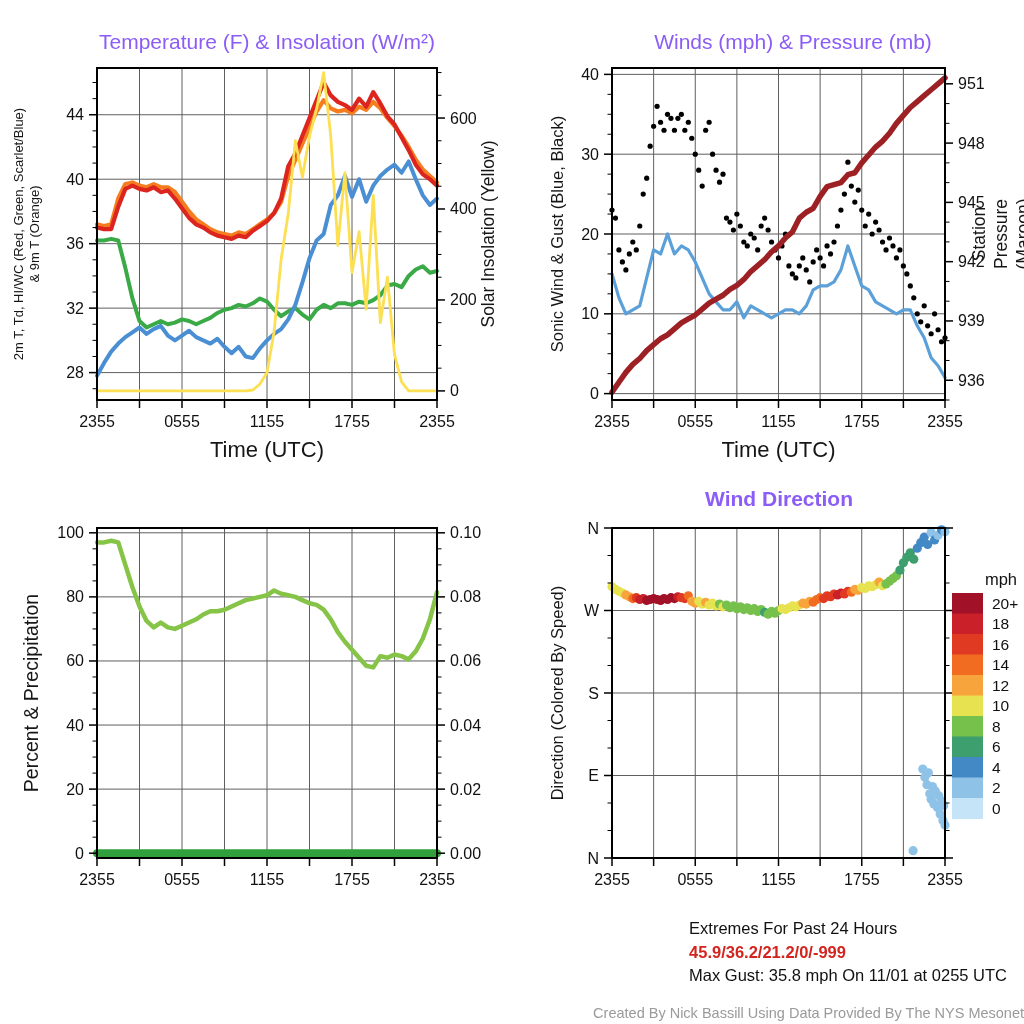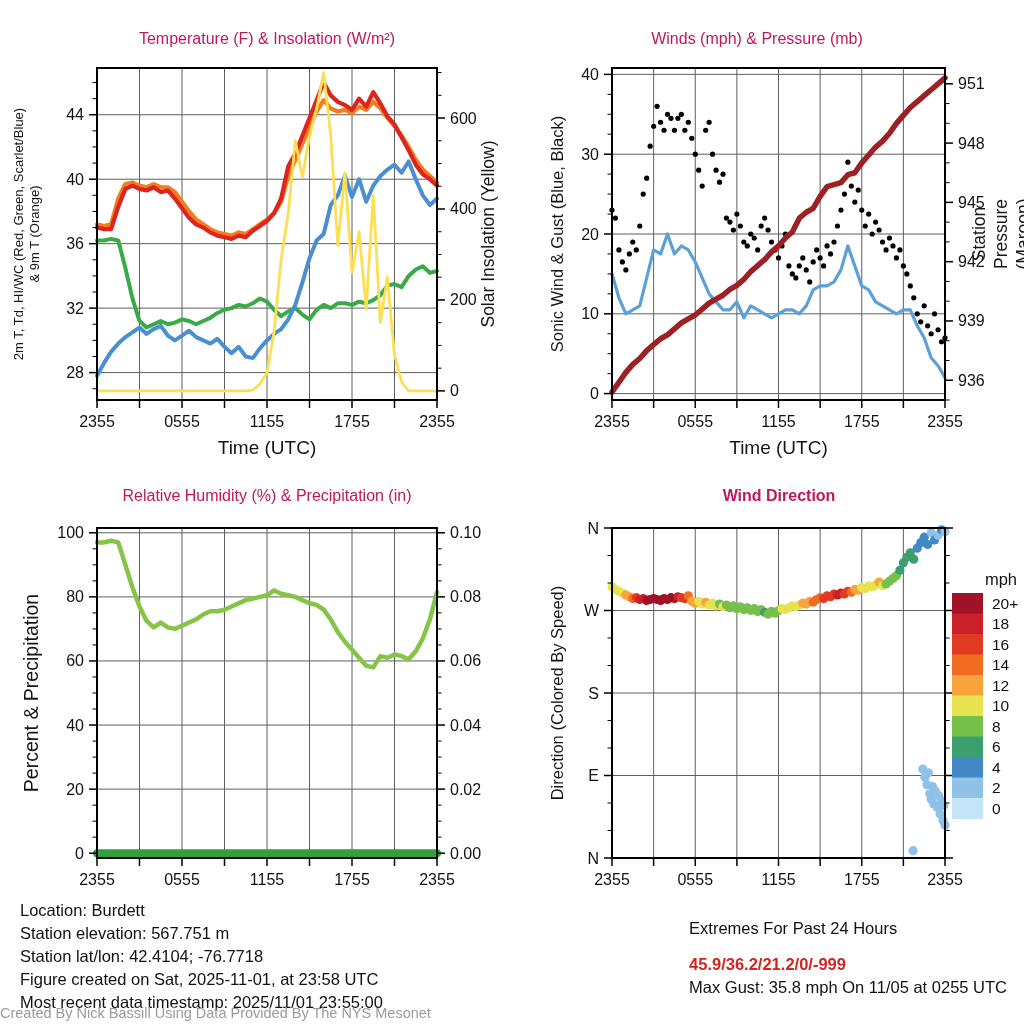--- a/index.html
+++ b/index.html
@@ -1,27 +1,27 @@
 <!DOCTYPE html>
 <html><head>
 <meta charset="utf-8">
 <style>
   html,body{margin:0;padding:0;background:#fff;}
   #page{position:relative;width:1024px;height:1024px;background:#ffffff;overflow:hidden;
         font-family:"Liberation Sans",sans-serif;color:#111;}
   #charts{position:absolute;left:0;top:0;}
   #charts text{font-family:"Liberation Sans",sans-serif;fill:#111;}
-  .ct{position:absolute;text-align:center;font-size:16px;color:#be185d;}
+  .ct{position:absolute;text-align:center;font-size:21px;color:#8b5cf6;}
   .vl{position:absolute;transform:translate(-50%,-50%) rotate(-90deg);white-space:pre-line;
       text-align:center;line-height:1.25;color:#161616;}
-  .xl{position:absolute;text-align:center;font-size:19px;color:#161616;}
+  .xl{position:absolute;text-align:center;font-size:22px;color:#161616;}
   .info{position:absolute;left:20px;top:899px;font-size:16.5px;line-height:23px;color:#111;}
   .ext{position:absolute;right:17px;top:917px;font-size:16.5px;line-height:23.5px;text-align:left;color:#111;}
   .ext .vals{font-weight:bold;}
-  .footer{position:absolute;left:0;right:0;top:1005px;text-align:left;font-size:14.5px;color:#9a9a9a;}
+  .footer{position:absolute;left:0;right:0;top:1005px;text-align:right;font-size:14.5px;color:#9a9a9a;}
 </style>
 </head>
 <body>
 
 <div id="page">
   <svg id="charts" width="1024" height="1024">
       <g>
         <line x1="97" y1="68" x2="97" y2="400" stroke="#5f5f5f" stroke-width="1"></line>
         <line x1="139.5" y1="68" x2="139.5" y2="400" stroke="#5f5f5f" stroke-width="1"></line>
         <line x1="182" y1="68" x2="182" y2="400" stroke="#5f5f5f" stroke-width="1"></line>
@@ -561,43 +561,35 @@
         <rect x="952" y="757" width="31" height="21.1" fill="#4389c6"></rect>
         <text x="992" y="772.75" font-size="15.5">4</text>
         <rect x="952" y="777.5" width="31" height="21.1" fill="#8fc2e7"></rect>
         <text x="992" y="793.25" font-size="15.5">2</text>
         <rect x="952" y="798" width="31" height="21.1" fill="#c5e4f8"></rect>
         <text x="992" y="813.75" font-size="15.5">0</text>
       </g>
     </svg>
 
   <div class="ct" style="left:72px;top:30px;width:390px;">Temperature (F) &amp; Insolation (W/m²)</div>
-  <div class="ct" style="left:568px;top:30px;width:378px;">Winds (mph) &amp; Pressure (mb)</div>
-  <div class="ct" style="left:47px;top:487px;width:440px;">Relative Humidity (%) &amp; Precipitation (in)</div>
+  <div class="ct" style="left:604px;top:30px;width:378px;">Winds (mph) &amp; Pressure (mb)</div>
   <div class="ct" style="left:590px;top:487px;width:378px;font-weight:bold;">Wind Direction</div>
 
   <div class="vl" style="left:27px;top:234px;font-size:13px;">2m T, Td, HI/WC (Red, Green, Scarlet/Blue)
 &amp; 9m T (Orange)</div>
   <div class="vl" style="left:489px;top:234px;font-size:17.5px;">Solar Insolation (Yellow)</div>
   <div class="vl" style="left:557px;top:234px;font-size:16.5px;">Sonic Wind &amp; Gust (Blue, Black)</div>
   <div class="vl" style="left:1002px;top:234px;font-size:17.5px;">Station Pressure (Maroon)</div>
   <div class="vl" style="left:31px;top:693px;font-size:19.5px;">Percent &amp; Precipitation</div>
   <div class="vl" style="left:557px;top:693px;font-size:16.5px;">Direction (Colored By Speed)</div>
 
   <div class="xl" style="left:97px;top:437px;width:340px;">Time (UTC)</div>
   <div class="xl" style="left:612px;top:437px;width:333px;">Time (UTC)</div>
 
-  <div class="info">
-    <div>Location: Burdett</div>
-    <div>Station elevation: 567.751 m</div>
-    <div>Station lat/lon: 42.4104; -76.7718</div>
-    <div>Figure created on Sat, 2025-11-01, at 23:58 UTC</div>
-    <div>Most recent data timestamp: 2025/11/01 23:55:00</div>
-  </div>
 
   <div class="ext">
     <div>Extremes For Past 24 Hours</div>
-    <div class="vals" style="color: rgb(211, 36, 30); margin-top: 12px;">45.9/36.2/21.2/0/-999</div>
-    <div>Max Gust: 35.8 mph On 11/05 at 0255 UTC</div>
+    <div class="vals" style="color: rgb(211, 36, 30);">45.9/36.2/21.2/0/-999</div>
+    <div>Max Gust: 35.8 mph On 11/01 at 0255 UTC</div>
   </div>
 
   <div class="footer">Created By Nick Bassill Using Data Provided By The NYS Mesonet</div>
 </div>
 
 </body></html>

